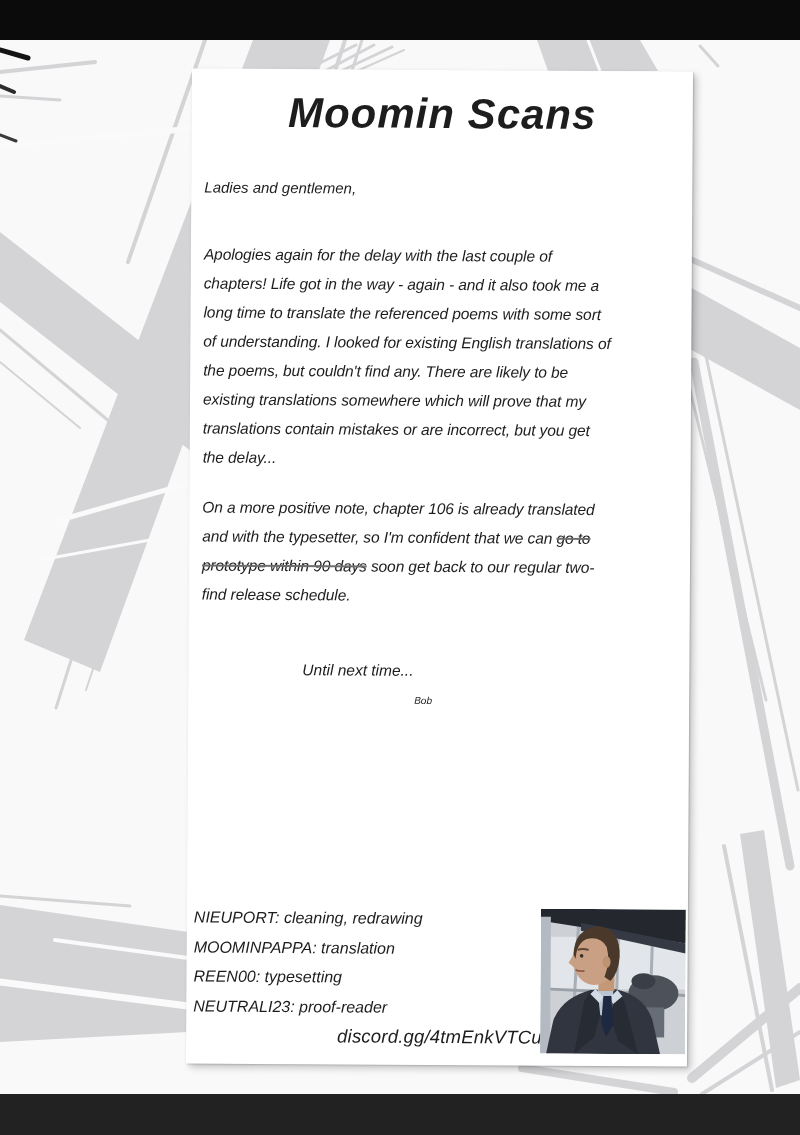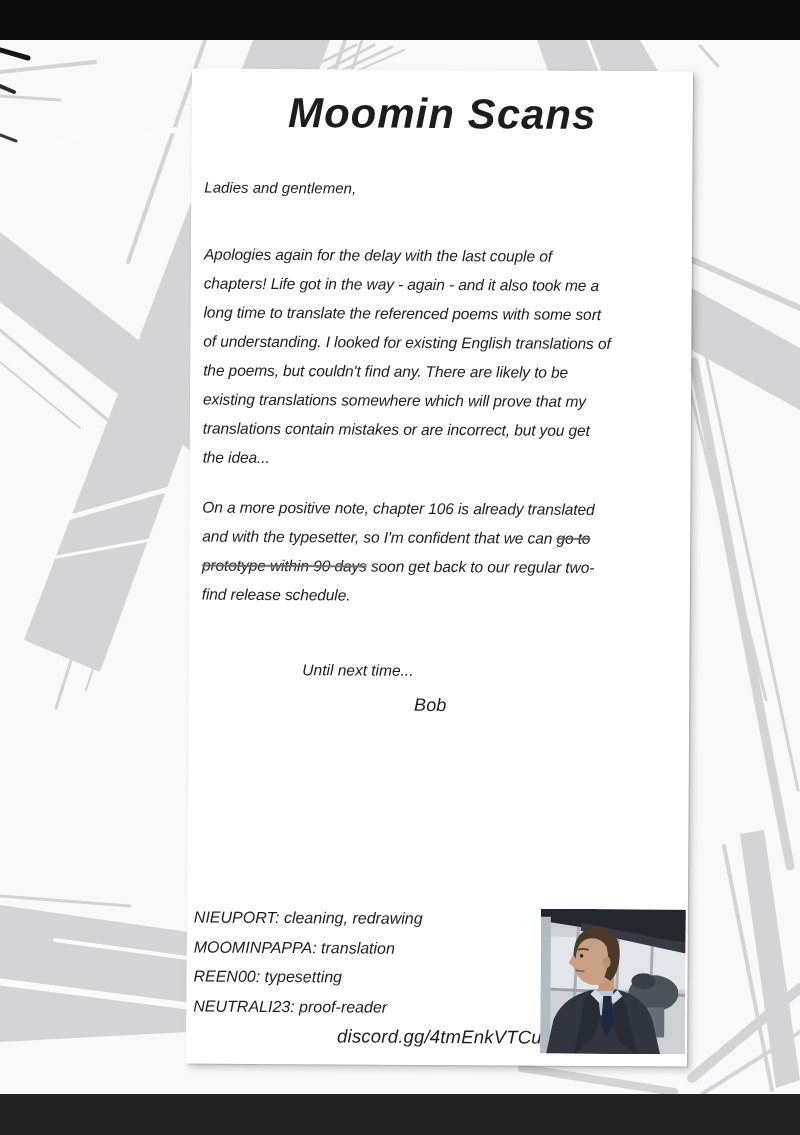--- a/index.html
+++ b/index.html
@@ -22,21 +22,21 @@
   .title{
     position:absolute;top:20px;left:0;width:100%;margin:0;
     text-align:center;font-size:42px;font-weight:700;letter-spacing:1px;
   }
   .salutation{position:absolute;top:110px;left:13px;font-size:15px;}
   .para{position:absolute;left:13px;font-size:15.5px;line-height:29px;letter-spacing:-0.1px;white-space:nowrap;}
   .para.p0{top:171px;}
   .para.p1{top:424px;}
   .strike{text-decoration:line-through;text-decoration-thickness:1.5px;text-decoration-color:#6f6f6f;}
   .signoff{position:absolute;top:592px;left:114px;font-size:15.5px;}
-  .signature{position:absolute;top:625px;left:226px;font-size:18px;}
+  .signature{position:absolute;top:625px;left:226px;font-size:10px;}
   .credits{position:absolute;top:834px;left:7px;font-size:16px;line-height:29.7px;white-space:nowrap;}
   .discord{position:absolute;top:956px;left:151px;font-size:18.5px;letter-spacing:0.2px;}
   .photo{position:absolute;left:354px;top:838px;width:145px;height:145px;overflow:hidden;}
   .photo svg{display:block;width:145px;height:145px;}
 </style>
 </head>
 <body>
 
 <div class="stage">
 
@@ -98,21 +98,21 @@
     <div class="salutation hand">Ladies and gentlemen,</div>
 
     <div class="para p0 hand">
         <div class="line"><span>Apologies again for the delay with the last couple of</span></div>
         <div class="line"><span>chapters! Life got in the way - again - and it also took me a</span></div>
         <div class="line"><span>long time to translate the referenced poems with some sort</span></div>
         <div class="line"><span>of understanding. I looked for existing English translations of</span></div>
         <div class="line"><span>the poems, but couldn't find any. There are likely to be</span></div>
         <div class="line"><span>existing translations somewhere which will prove that my</span></div>
         <div class="line"><span>translations contain mistakes or are incorrect, but you get</span></div>
-        <div class="line"><span>the idea...</span></div>
+        <div class="line"><span>the delay...</span></div>
       </div>
     <div class="para p1 hand">
         <div class="line"><span>On a more positive note, chapter 106 is already translated</span></div>
         <div class="line"><span>and with the typesetter, so I'm confident that we can </span><span class="strike">go to</span></div>
         <div class="line"><span class="strike">prototype within 90 days</span><span> soon get back to our regular two-</span></div>
         <div class="line"><span>find release schedule.</span></div>
       </div>
 
     <div class="signoff hand">Until next time...</div>
     <div class="signature hand">Bob</div>

